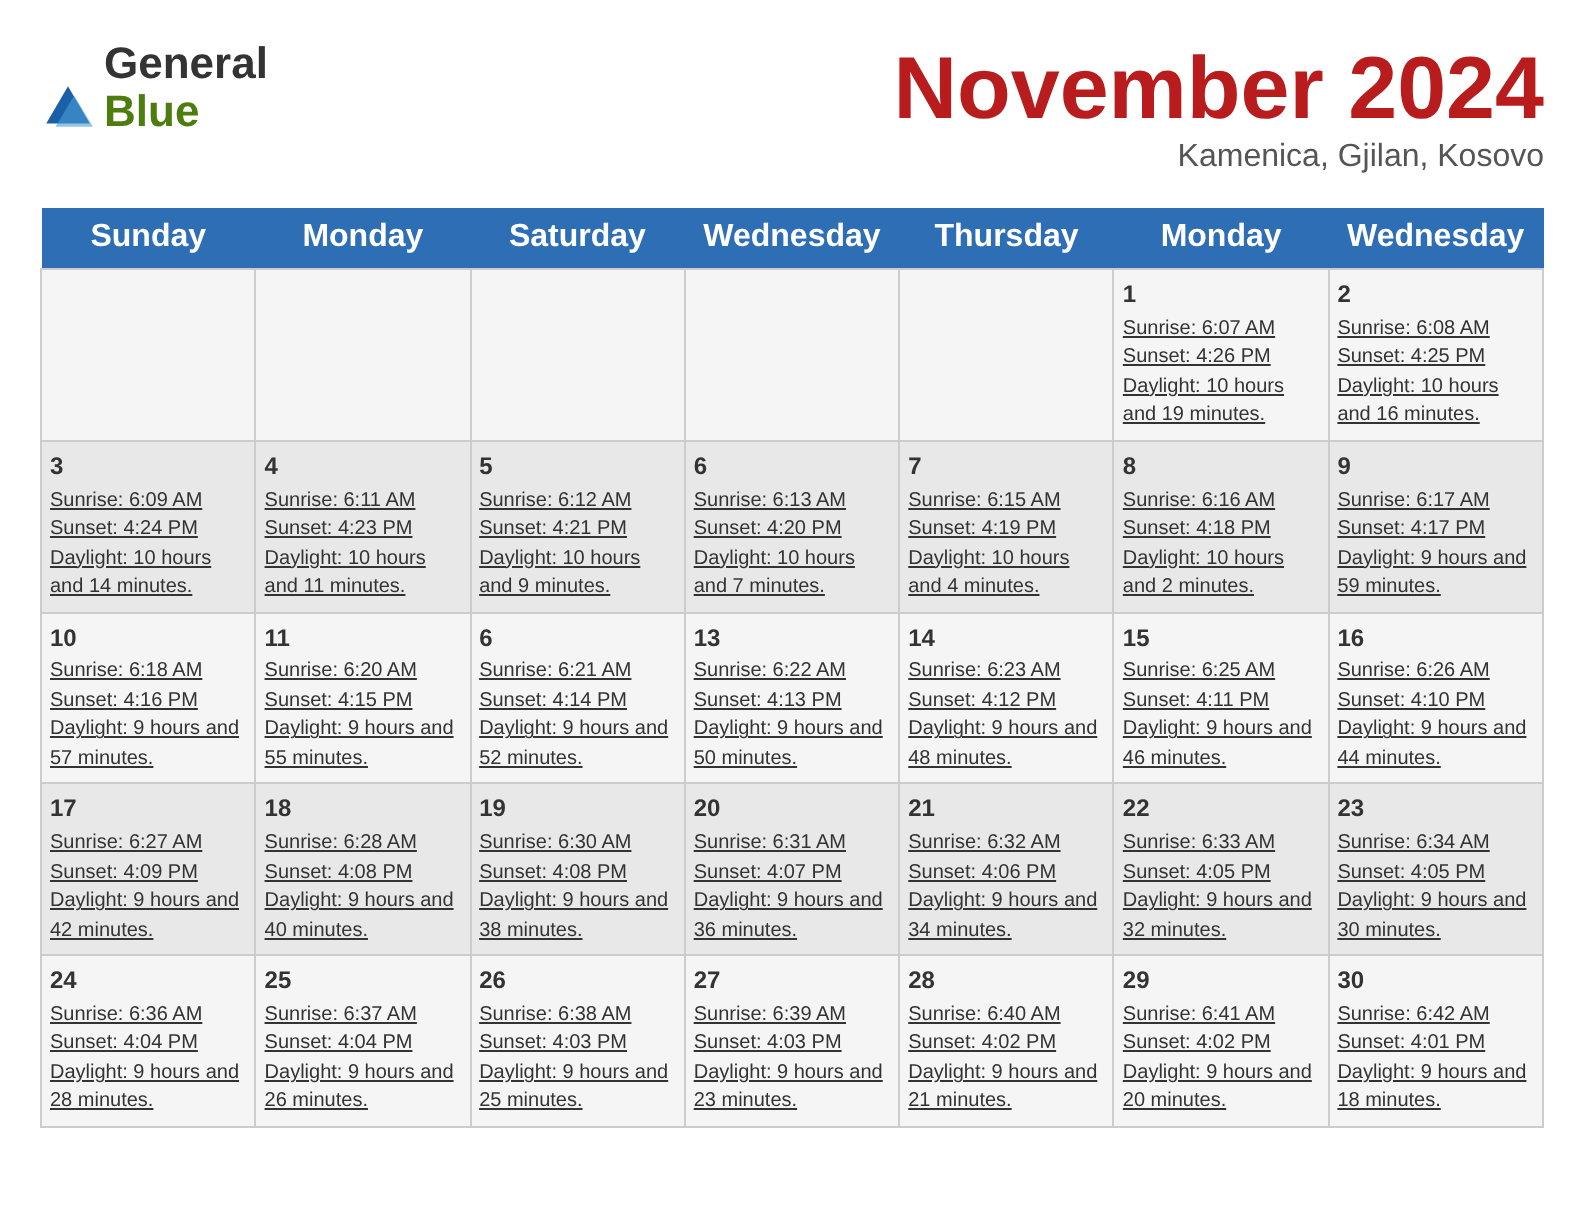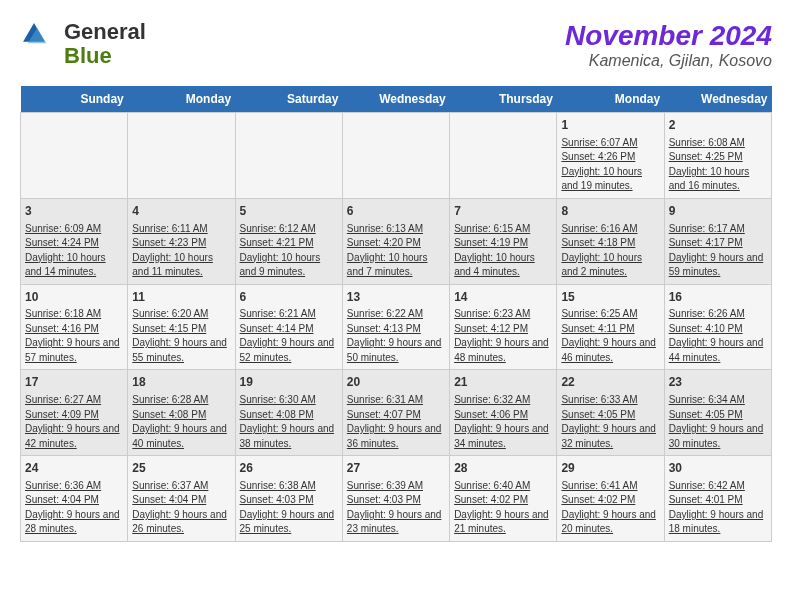--- a/index.html
+++ b/index.html
@@ -11,60 +11,58 @@
       padding: 20px;
     }
     .header {
       display: flex;
       justify-content: space-between;
       align-items: flex-start;
       margin-bottom: 16px;
     }
     .logo {
       display: flex;
-      align-items: flex-start;
-      gap: 16px;
+      align-items: flex-end;
+      gap: 4px;
     }
     .logo-text {
       font-size: 22px;
       font-weight: bold;
       line-height: 1.1;
     }
     .logo-general { color: #333; }
     .logo-blue { color: #4d7c0f; }
     .logo-icon {
       width: 28px;
       height: 28px;
     }
     .title-block {
       text-align: right;
     }
     .title-block h1 {
-      font-size: 28px;
-      font-weight: bold;
-      color: #6d28d9;
-      font-style: italic;
+      font-size: 44px;
+      font-weight: bold;
+      color: #b91c1c;
     }
     .title-block h2 {
       font-size: 16px;
       font-weight: normal;
       color: #555;
-      font-style: italic;
     }
     table {
       width: 100%;
       border-collapse: collapse;
       font-size: 11px;
     }
     thead tr th {
       background-color: #2e6eb5;
       color: #fff;
       padding: 6px 4px;
-      text-align: right;
-      font-size: 12px;
+      text-align: center;
+      font-size: 16px;
       font-weight: bold;
     }
     tbody tr td {
       border: 1px solid #ccc;
       vertical-align: top;
       padding: 4px;
       min-height: 70px;
       width: 14.28%;
       color: #333;
       line-height: 1.4;

